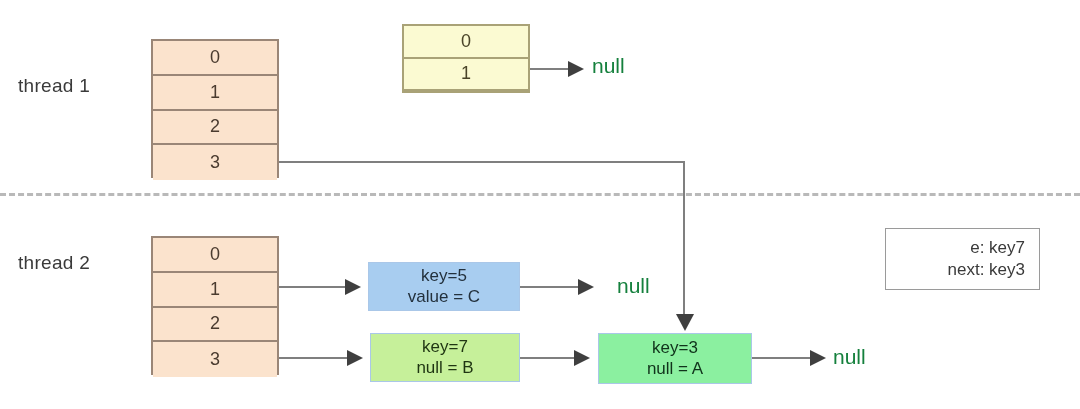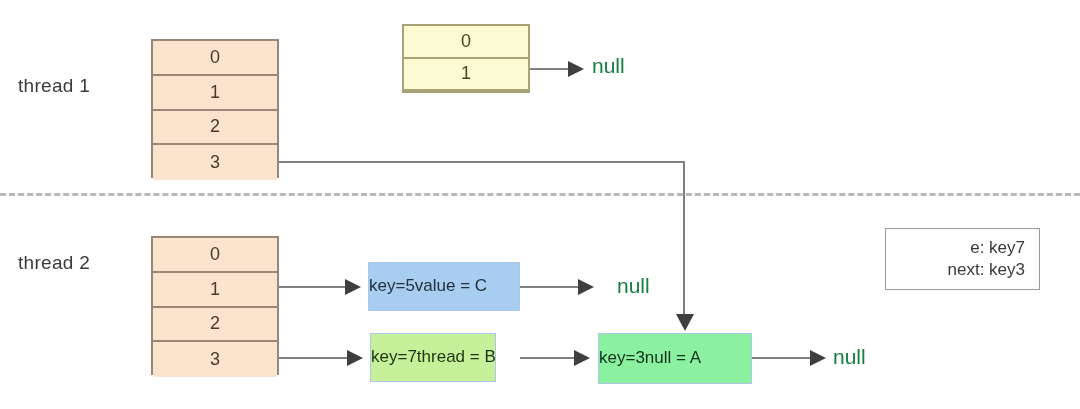--- a/index.html
+++ b/index.html
@@ -68,35 +68,36 @@
     border-bottom: 2px solid #a9a277;
     color: #4a4428;
   }
 
   
   .node {
     position: absolute;
     box-sizing: border-box;
     border: 1px solid #aac7e8;
     display: flex;
-    flex-direction: row;
+    flex-direction: column;
     align-items: center;
+    justify-content: center;
     line-height: 1.22;
     font-size: 17px;
     color: #23313d;
     white-space: nowrap;
   }
   .node-line { display: block; }
 
   #node-key5 {
     left: 368px; top: 262px; width: 152px; height: 49px;
     background: #a8cdf0;
   }
   #node-key7 {
-    left: 370px; top: 333px; width: 126px; height: 49px;
+    left: 370px; top: 333px; width: 150px; height: 49px;
     background: #c6f09a;
     color: #1f3512;
   }
   #node-key3 {
     left: 598px; top: 333px; width: 154px; height: 51px;
     background: #8bf0a0;
     color: #10331b;
   }
 
   
@@ -239,21 +240,21 @@
 
   <div class="hline" id="lnk-k5-null"></div>
   <div class="arrow-right" id="arr-k5-null"></div>
   <div class="null-label" id="null-mid">null</div>
 
   <div class="hline" id="lnk-t2c3"></div>
   <div class="arrow-right" id="arr-t2c3"></div>
 
   <div class="node" id="node-key7">
     <span class="node-line">key=7</span>
-    <span class="node-line">thread = B</span>
+    <span class="node-line">null = B</span>
   </div>
 
   <div class="hline" id="lnk-k7-k3"></div>
   <div class="arrow-right" id="arr-k7-k3"></div>
 
   <div class="node" id="node-key3">
     <span class="node-line">key=3</span>
     <span class="node-line">null = A</span>
   </div>
 

